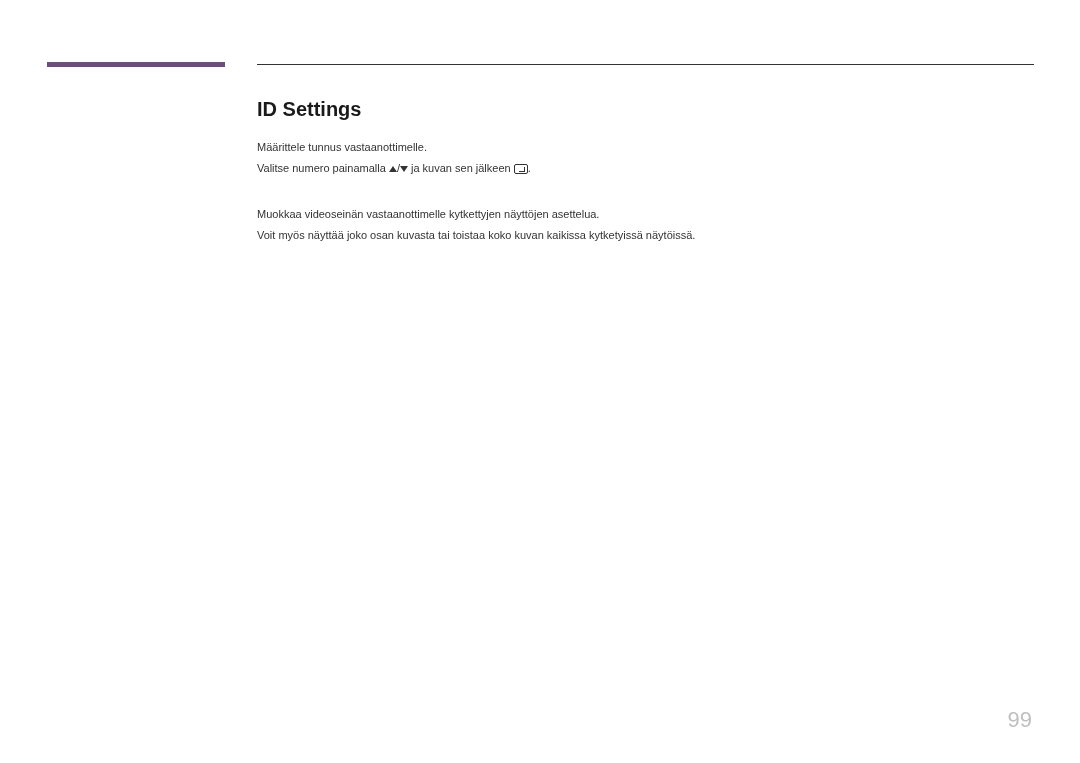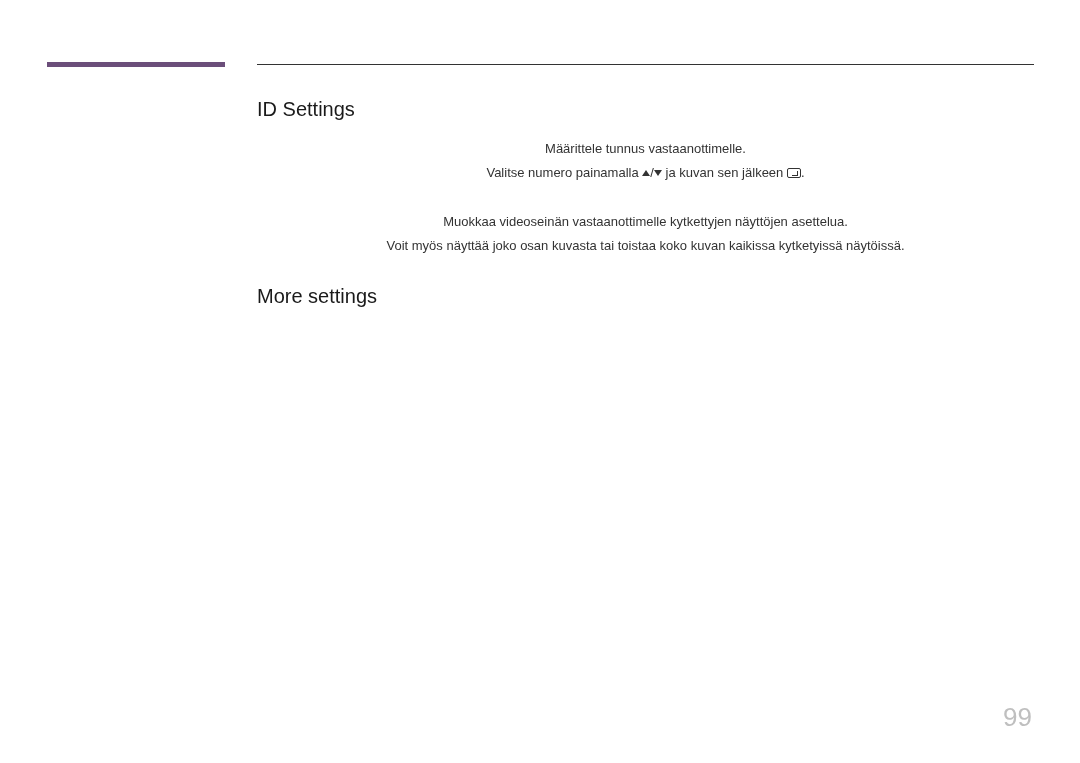--- a/index.html
+++ b/index.html
@@ -31,39 +31,38 @@
       background: #333;
     }
     .content {
       position: absolute;
       top: 98px;
       left: 257px;
       width: 777px;
     }
     .heading {
       font-size: 20px;
-      font-weight: normal;
+      font-weight: bold;
       color: #1a1a1a;
       margin-bottom: 18px;
     }
     .body-text {
-      font-size: 13px;
+      font-size: 11px;
       color: #333;
       line-height: 1.5;
       margin-bottom: 4px;
-      text-align: center;
     }
     .section {
       margin-bottom: 30px;
     }
     .page-number {
       position: absolute;
       bottom: 30px;
       right: 48px;
-      font-size: 26px;
+      font-size: 22px;
       color: #bfbfbf;
       font-weight: 300;
     }
     .arrow-up {
       display: inline-block;
       width: 0;
       height: 0;
       border-left: 4px solid transparent;
       border-right: 4px solid transparent;
       border-bottom: 6px solid #333;
@@ -113,18 +112,17 @@
       <span>Valitse numero painamalla </span><span class="arrow-up"></span><span>/</span><span class="arrow-down"></span><span> ja kuvan sen jälkeen </span><span class="enter-icon"></span><span>.</span>
     </p>
   </div>
 
   <div class="section">
     <p class="body-text">Muokkaa videoseinän vastaanottimelle kytkettyjen näyttöjen asettelua.</p>
     <p class="body-text">Voit myös näyttää joko osan kuvasta tai toistaa koko kuvan kaikissa kytketyissä näytöissä.</p>
   </div>
 
   <div class="section">
-    <h2 class="heading">More settings</h2>
   </div>
 
 </div>
 
 <div class="page-number">99</div>
 
 </body></html>

